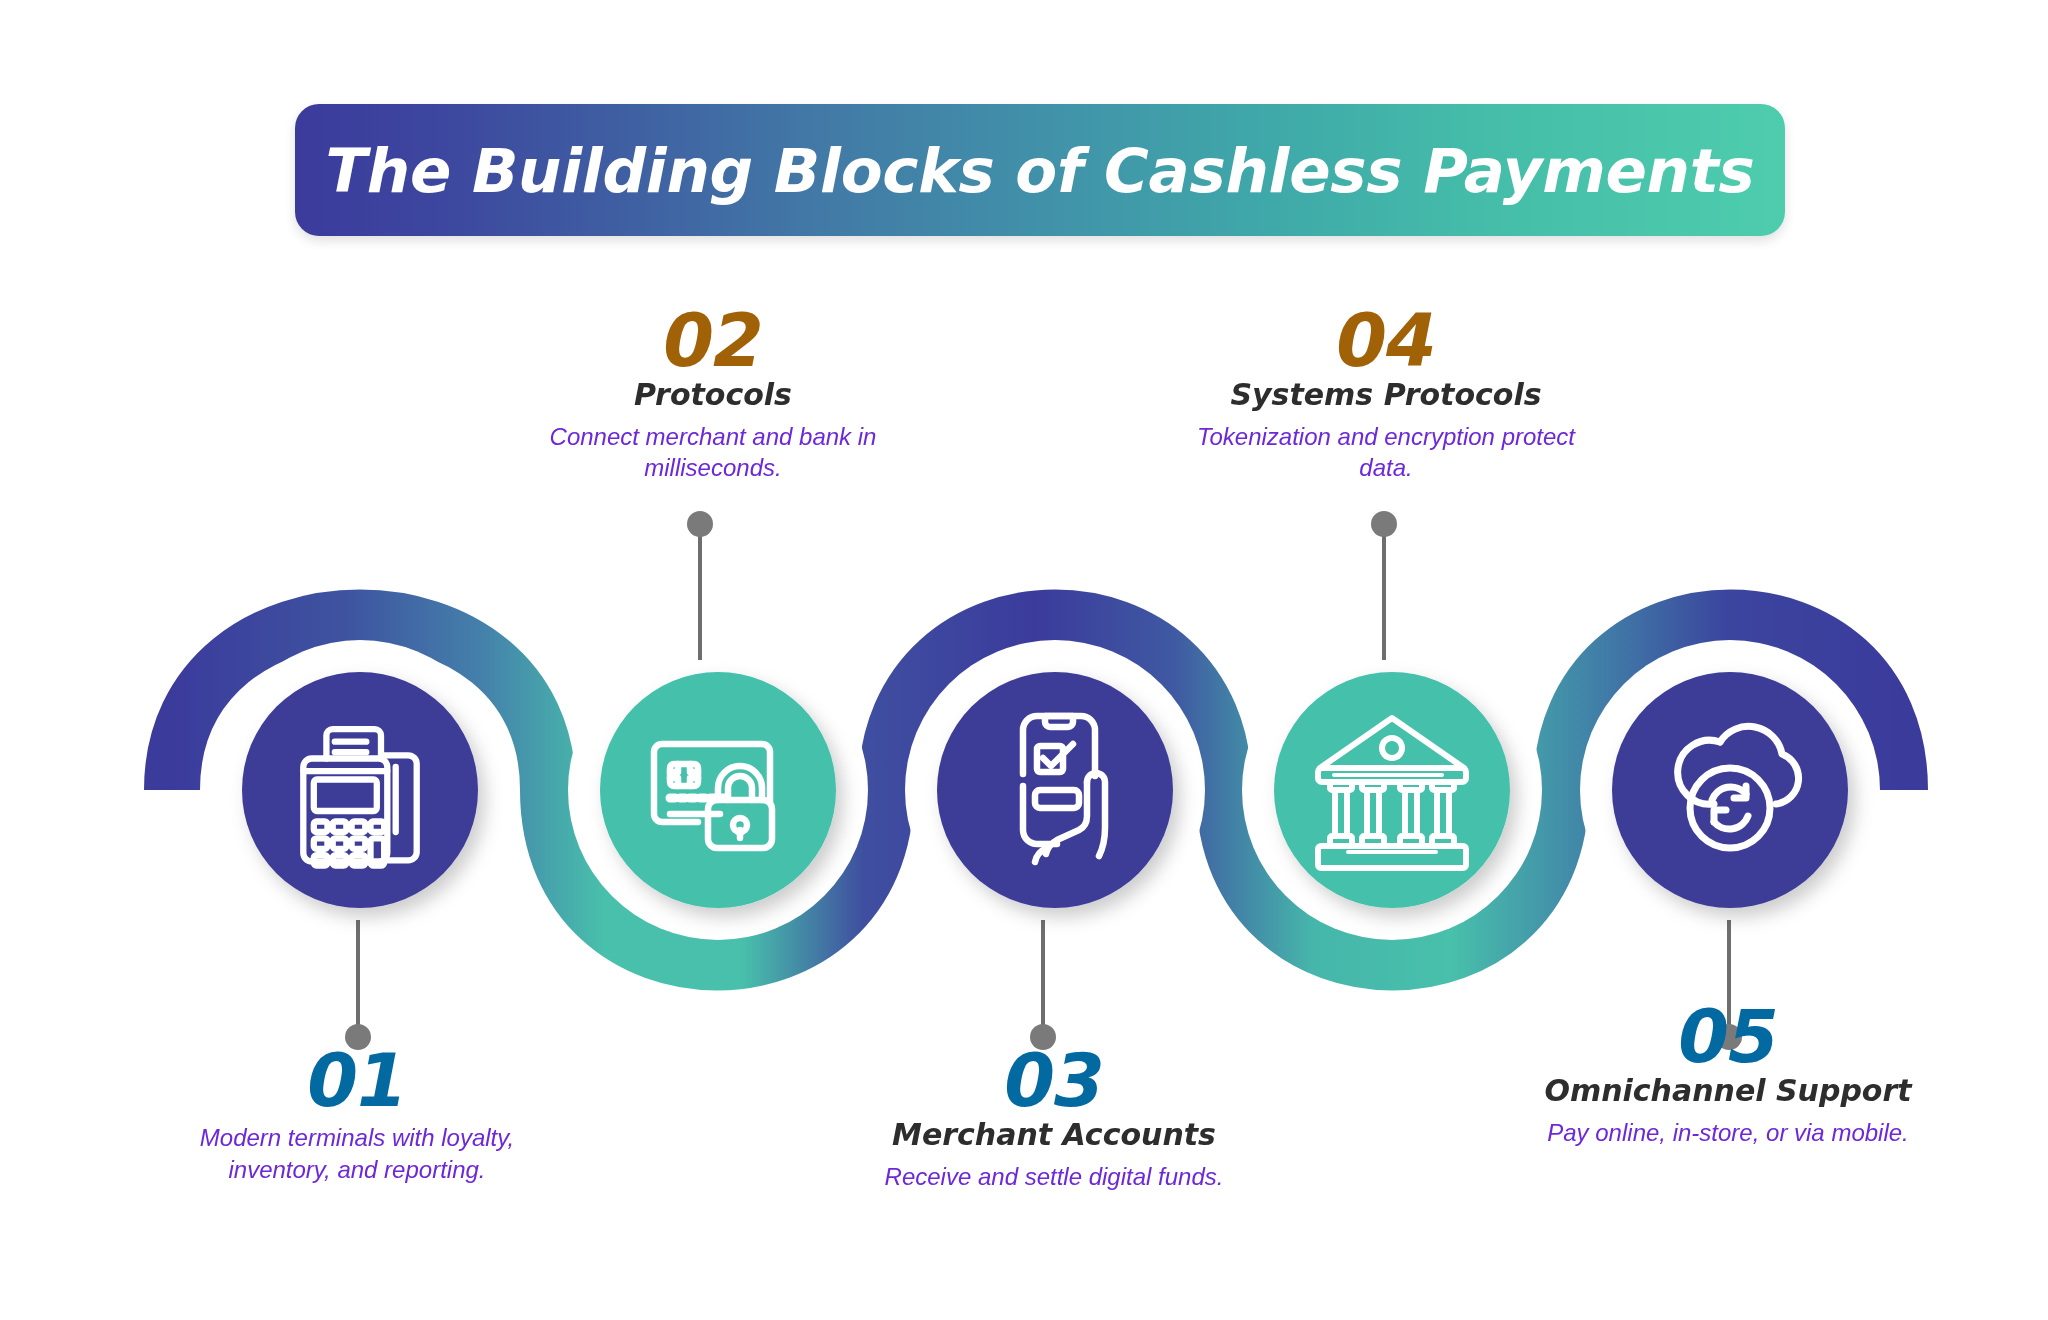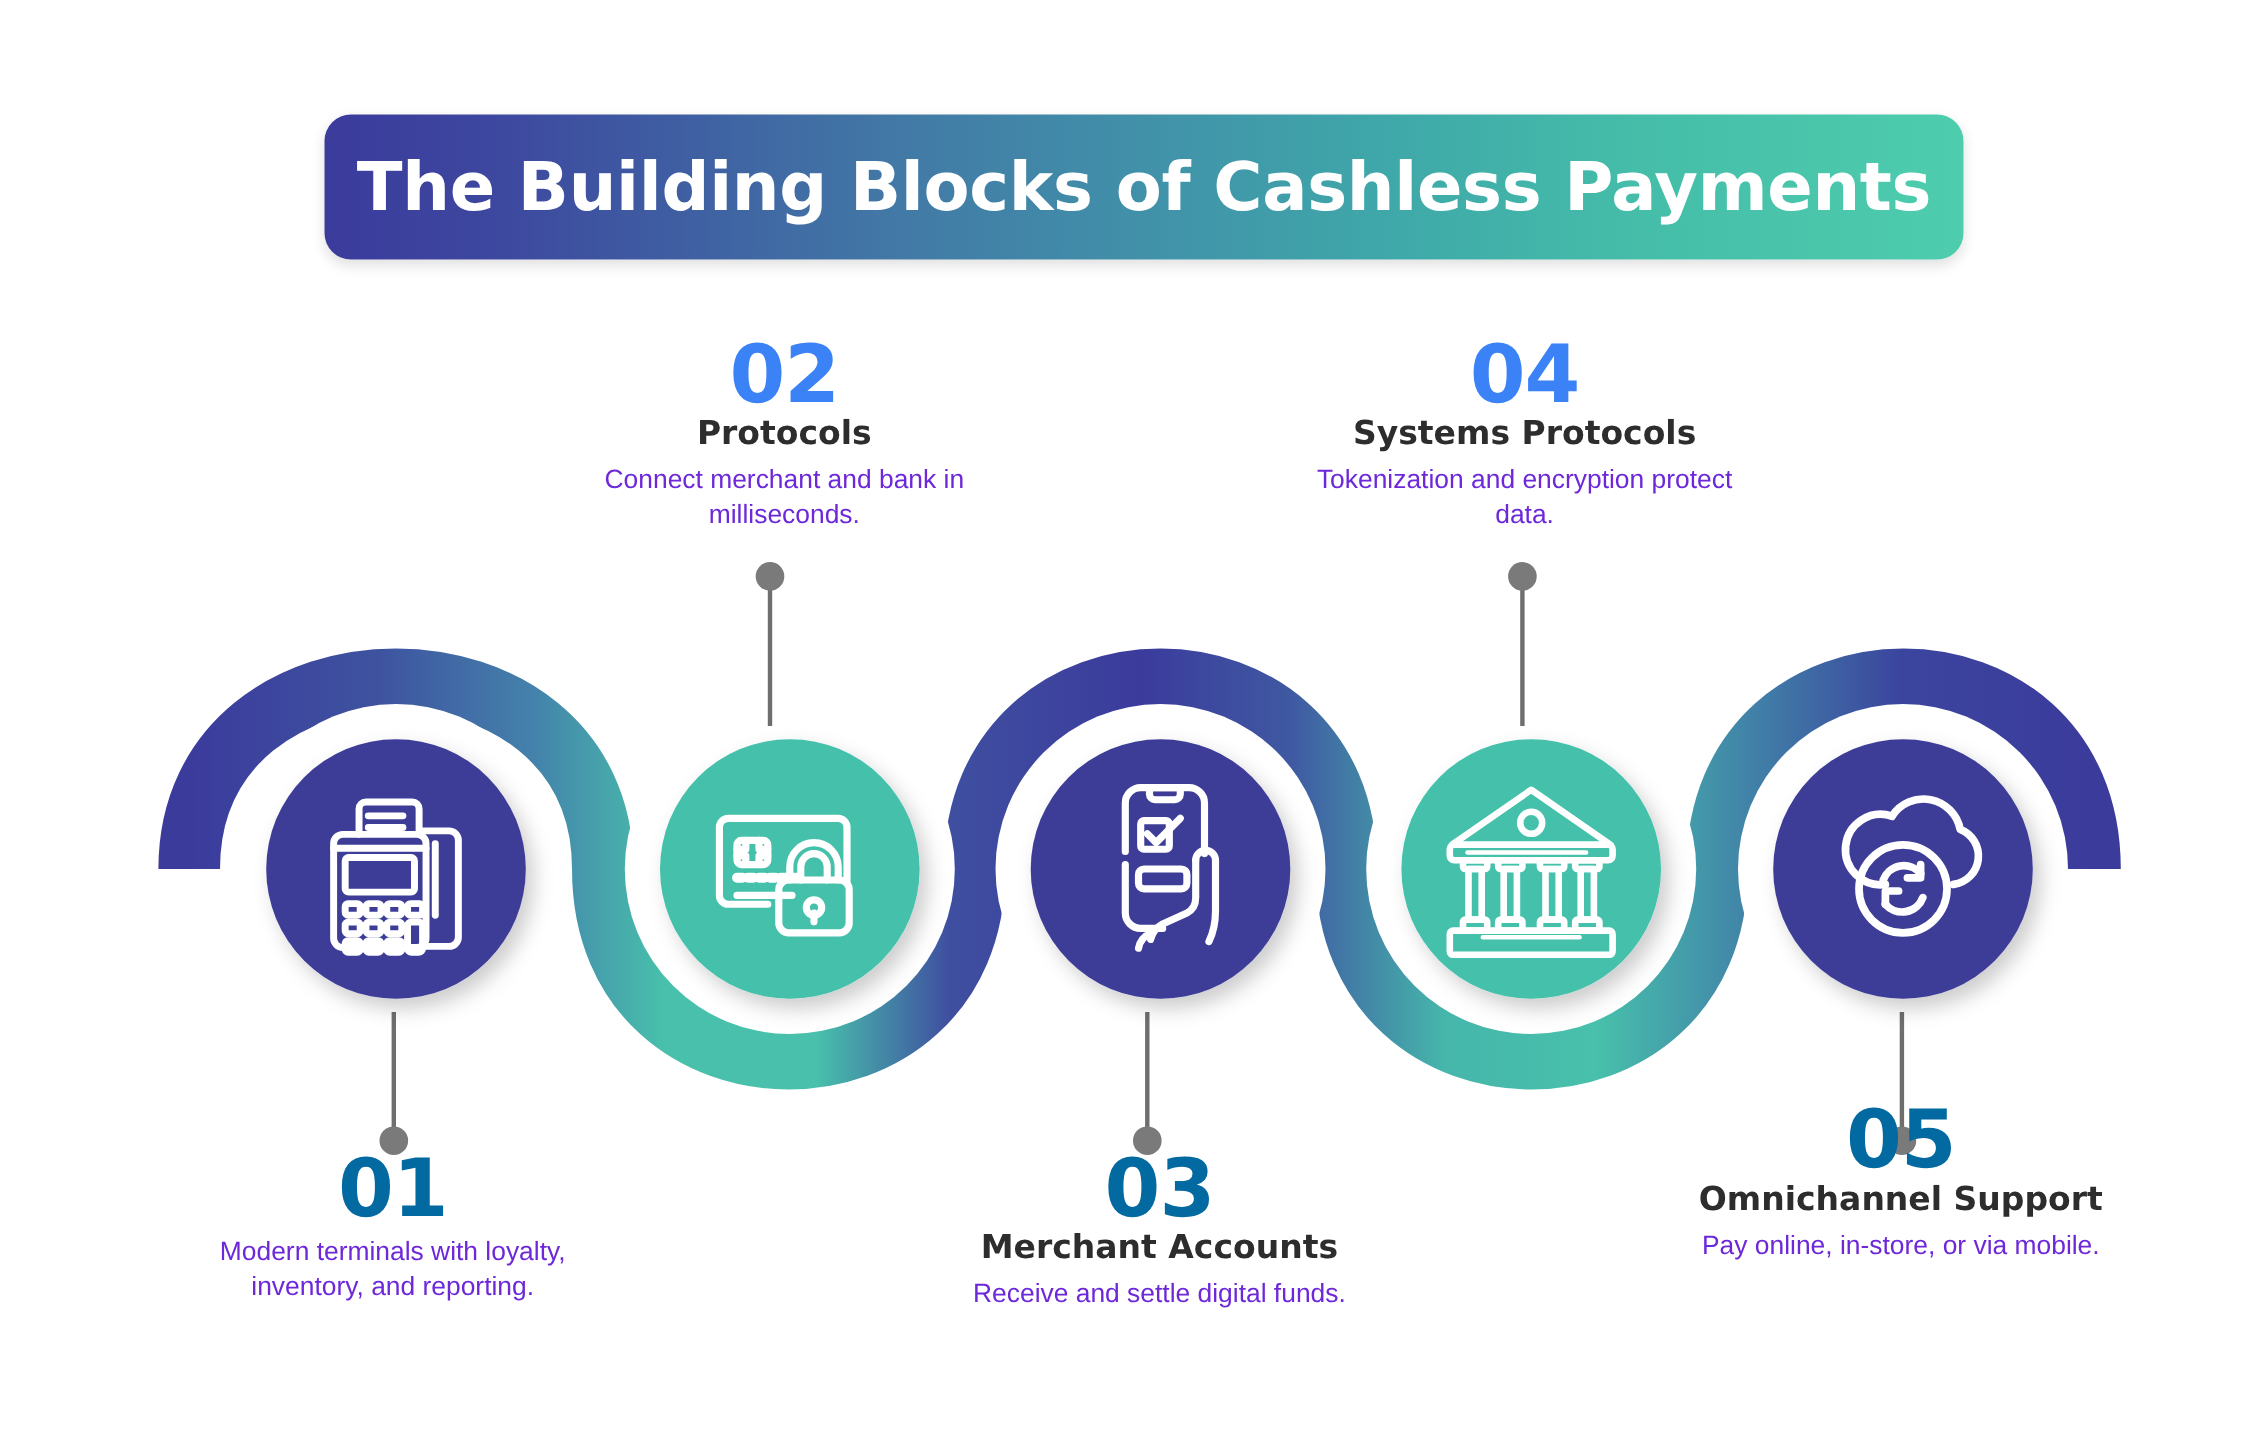--- a/index.html
+++ b/index.html
@@ -13,20 +13,21 @@
     overflow: hidden;
     font-family: "Liberation Sans", sans-serif;
     position: relative;
   }
 
   #canvas {
     position: absolute;
     inset: 0;
     width: 2048px;
     height: 1292px;
+    font-style: italic;
   }
 
   
   .title-banner {
     position: absolute;
     left: 295px;
     top: 104px;
     width: 1490px;
     height: 132px;
     border-radius: 24px;
@@ -72,21 +73,21 @@
     text-align: center;
     width: 380px;
   }
   .step-num {
     font-size: 73px;
     font-weight: bold;
     line-height: 0.92;
     letter-spacing: -1px;
     font-family: "DejaVu Sans", sans-serif;
   }
-  .step-num.teal  { color: #3b82f6; }
+  .step-num.teal  { color: #a16207; }
   .step-num.indigo{ color: #0369a1; }
   .step-title {
     font-size: 30px;
     font-weight: bold;
     color: #2d2d2d;
     line-height: 1.15;
     margin-top: 4px;
     font-family: "DejaVu Sans", sans-serif;
   }
   .step-desc {

